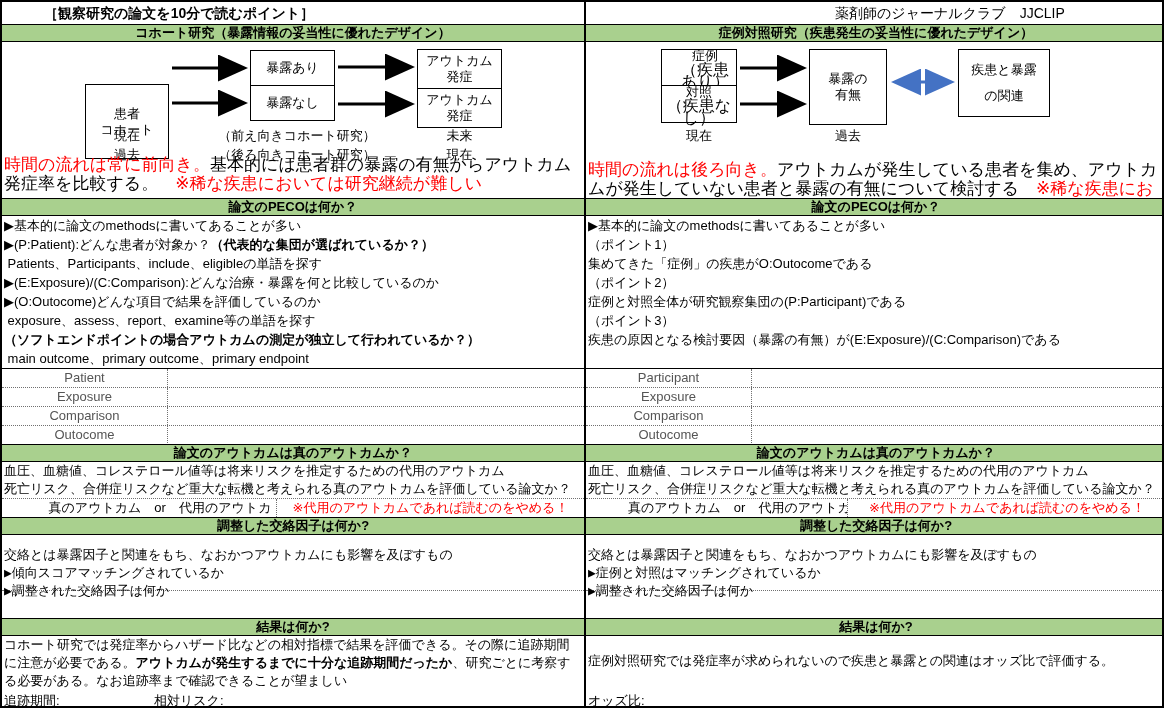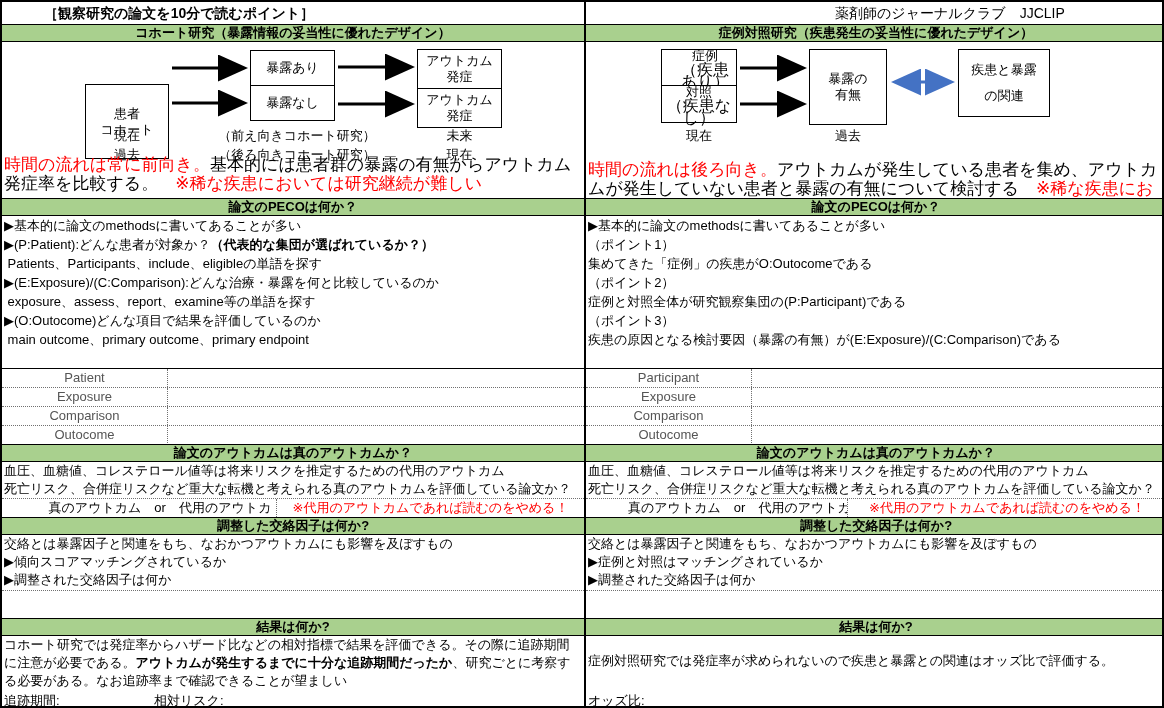--- a/index.html
+++ b/index.html
@@ -36,21 +36,21 @@
   .prow .label { width:166px; border-right:1px dotted #707070; text-align:center; line-height:18px; color:#555; }
   .prow .fill { flex:1; }
   .olines { top:460px; height:36px; padding:0 2px; }
   .oline { height:18px; line-height:18px; white-space:nowrap; overflow:hidden; }
   .choice { top:496px; height:19px; display:flex; border-top:1px dotted #707070;padding-left:42px; }
   .choice .opt { border-right:1px dotted #707070; text-align:center; line-height:18px; white-space:nowrap; overflow:hidden; }
   .col.left  .choice .opt { width:233px; }
   .col.right .choice .opt { width:220px; }
   .choice .warn { flex:1; text-align:center; line-height:18px; white-space:nowrap; overflow:hidden; }
   .conf { top:533px; height:83px; }
-  .conf .lines { height:56px; border-bottom:1px dotted #707070; padding:0 2px; }
+  .conf .lines { height:56px; border-bottom:1px dotted #707070; padding:12px 2px;font-family:Liberation Mono, monospace; }
   .cline { height:18px; line-height:18px; white-space:nowrap; overflow:hidden; }
   .results { top:634px; height:74px; }
   .results .para { padding:0 2px; line-height:18px; }
   .col.right .results .para { margin-top:16px; }
   .fieldrow { position:absolute; top:56px; left:0; right:0; height:18px; line-height:18px; }
   .f1 { position:absolute; left:2px; }
   .f2 { position:absolute; left:152px; }
 </style>
 </head>
 <body>
@@ -106,22 +106,23 @@
       </div>
     </div>
 
     <div class="sec ghead g2">論文のPECOは何か？</div>
 
     <div class="sec peco">
       <div class="pline"><span>▶基本的に論文のmethodsに書いてあることが多い</span><span class="b"></span></div>
       <div class="pline"><span>▶(P:Patient):どんな患者が対象か？</span><span class="b">（代表的な集団が選ばれているか？）</span></div>
       <div class="pline"><span> Patients、Participants、include、eligibleの単語を探す</span><span class="b"></span></div>
       <div class="pline"><span>▶(E:Exposure)/(C:Comparison):どんな治療・暴露を何と比較しているのか</span><span class="b"></span></div>
+      <div class="pline"><span>▶(O:Outocome)どんな項目で結果を評価しているのか</span><span class="b"></span></div>
       <div class="pline"><span> exposure、assess、report、examine等の単語を探す</span><span class="b"></span></div>
-      <div class="pline"><span>▶(O:Outocome)どんな項目で結果を評価しているのか</span><span class="b"></span></div>
+      <div class="pline"><span></span><span class="b">（ソフトエンドポイントの場合アウトカムの測定が独立して行われているか？）</span></div>
       <div class="pline"><span> main outcome、primary outcome、primary endpoint</span><span class="b"></span></div>
     </div>
 
     <div class="sec ptable">
       <div class="prow">
         <div class="label">Patient</div>
         <div class="fill"></div>
       </div>
       <div class="prow">
         <div class="label">Exposure</div>

